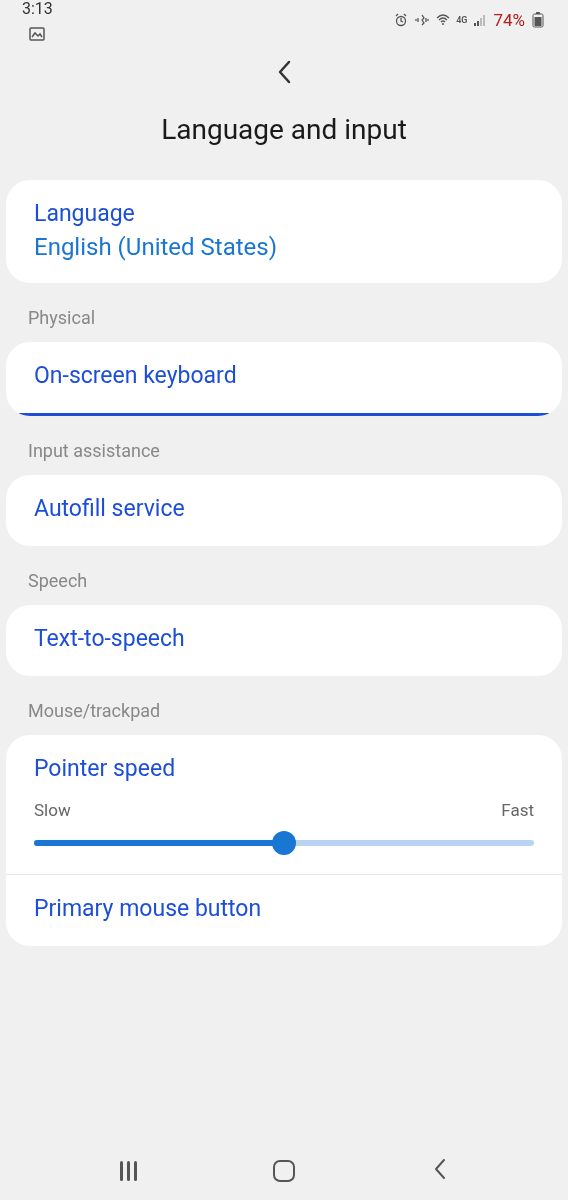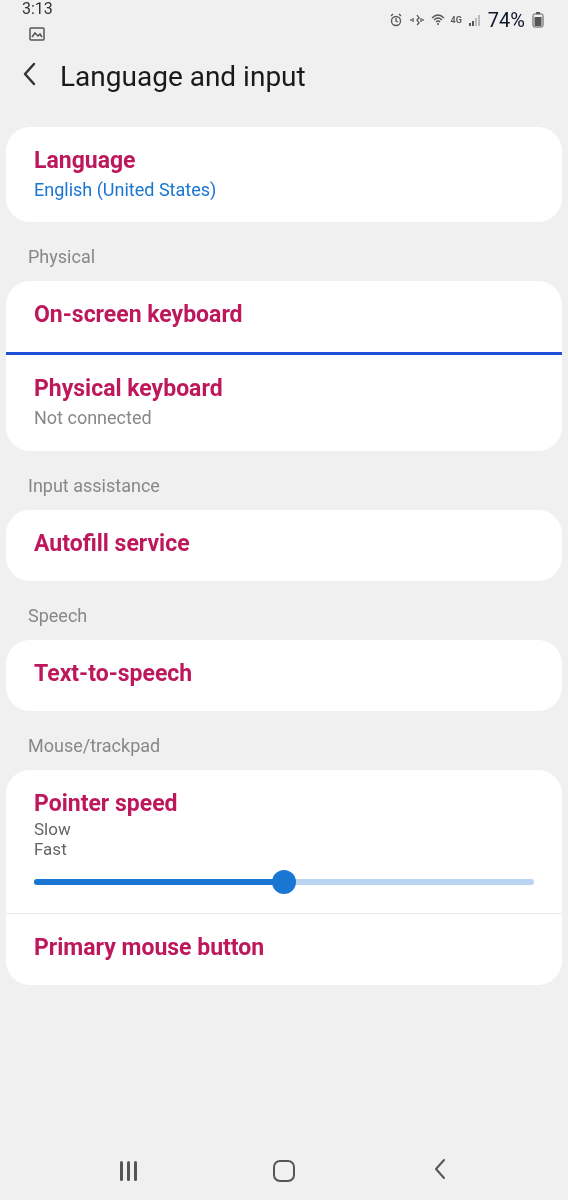--- a/index.html
+++ b/index.html
@@ -41,20 +41,21 @@
       height: 16px;
       display: inline-flex;
       align-items: center;
       justify-content: center;
     }
     .header {
       display: flex;
       align-items: center;
       padding: 20px 22px 30px;
       gap: 24px;
+      flex-direction: column;
     }
     .back-arrow {
       font-size: 28px;
       color: #333;
       cursor: pointer;
       line-height: 1;
     }
     .header-title {
       font-size: 28px;
       font-weight: 400;
@@ -68,47 +69,46 @@
     }
     .card-item {
       padding: 20px 28px;
       cursor: pointer;
     }
     .card-item.has-border {
       border-bottom: 3px solid #1d4ed8;
     }
     .item-title {
       font-size: 23px;
-      color: #be185d;
-      font-weight: 700;
+      color: #1d4ed8;
+      font-weight: 400;
       margin-bottom: 4px;
     }
     .item-subtitle {
-      font-size: 18px;
+      font-size: 24px;
       color: #888;
       line-height: 1.35;
     }
     .item-subtitle.accent {
       color: #1976d2;
     }
     .section-label {
       padding: 20px 28px 10px;
       font-size: 18px;
       color: #888;
     }
     .slider-container {
       padding: 0 28px 24px;
     }
     .slider-labels {
       display: flex;
       justify-content: space-between;
       font-size: 17px;
       color: #666;
       margin-bottom: 20px;
-      flex-direction: column;
     }
     .slider-track {
       position: relative;
       height: 6px;
       background: #b8d4f0;
       border-radius: 3px;
       width: 100%;
     }
     .slider-fill {
       position: absolute;
@@ -205,21 +205,21 @@
     </span>
     <span style="font-size:9px;color:#555;font-weight:600;">4G</span>
     <span class="status-icon">
       <svg width="14" height="14" viewBox="0 0 14 14">
           <rect x="1" y="10" width="2" height="3" fill="#555"></rect>
           <rect x="4" y="8" width="2" height="5" fill="#555"></rect>
           <rect x="7" y="5" width="2" height="8" fill="#bbb"></rect>
           <rect x="10" y="2" width="2" height="11" fill="#bbb"></rect>
         </svg>
     </span>
-    <span style="font-size:20px;color:#0f172a;">74%</span>
+    <span style="font-size:17px;color:#b91c1c;">74%</span>
     <span class="status-icon">
       <svg width="12" height="16" viewBox="0 0 12 16">
           <rect x="1" y="2" width="10" height="13" rx="1.5" fill="none" stroke="#555" stroke-width="1"></rect>
           <rect x="4" y="0" width="4" height="2" rx="0.5" fill="#555"></rect>
           <rect x="2.5" y="5" width="7" height="9" fill="#555"></rect>
         </svg>
     </span>
   </div>
 </div>
 
@@ -238,24 +238,20 @@
     <div class="item-subtitle accent">English (United States)</div>
   </div>
 </div>
 
 <div class="section-label">Physical</div>
 
 <div class="card">
   <div class="card-item has-border">
     <div class="item-title">On-screen keyboard</div>
   </div>
-  <div class="card-item">
-    <div class="item-title">Physical keyboard</div>
-    <div class="item-subtitle">Not connected</div>
-  </div>
 </div>
 
 <div class="section-label">Input assistance</div>
 
 <div class="card">
   <div class="card-item">
     <div class="item-title">Autofill service</div>
   </div>
 </div>
 
@@ -264,21 +260,21 @@
 <div class="card">
   <div class="card-item">
     <div class="item-title">Text-to-speech</div>
   </div>
 </div>
 
 <div class="section-label">Mouse/trackpad</div>
 
 <div class="card">
   <div class="pointer-speed-item has-border" style="border-bottom:1px solid #e8e8e8;padding-bottom:28px;">
-    <div class="item-title" style="margin-bottom:2px;">Pointer speed</div>
+    <div class="item-title" style="margin-bottom:18px;">Pointer speed</div>
     <div class="slider-container" style="padding:0;">
       <div class="slider-labels">
         <span>Slow</span>
         <span>Fast</span>
       </div>
       <div class="slider-track">
         <div class="slider-fill"></div>
         <div class="slider-thumb"></div>
       </div>
     </div>

